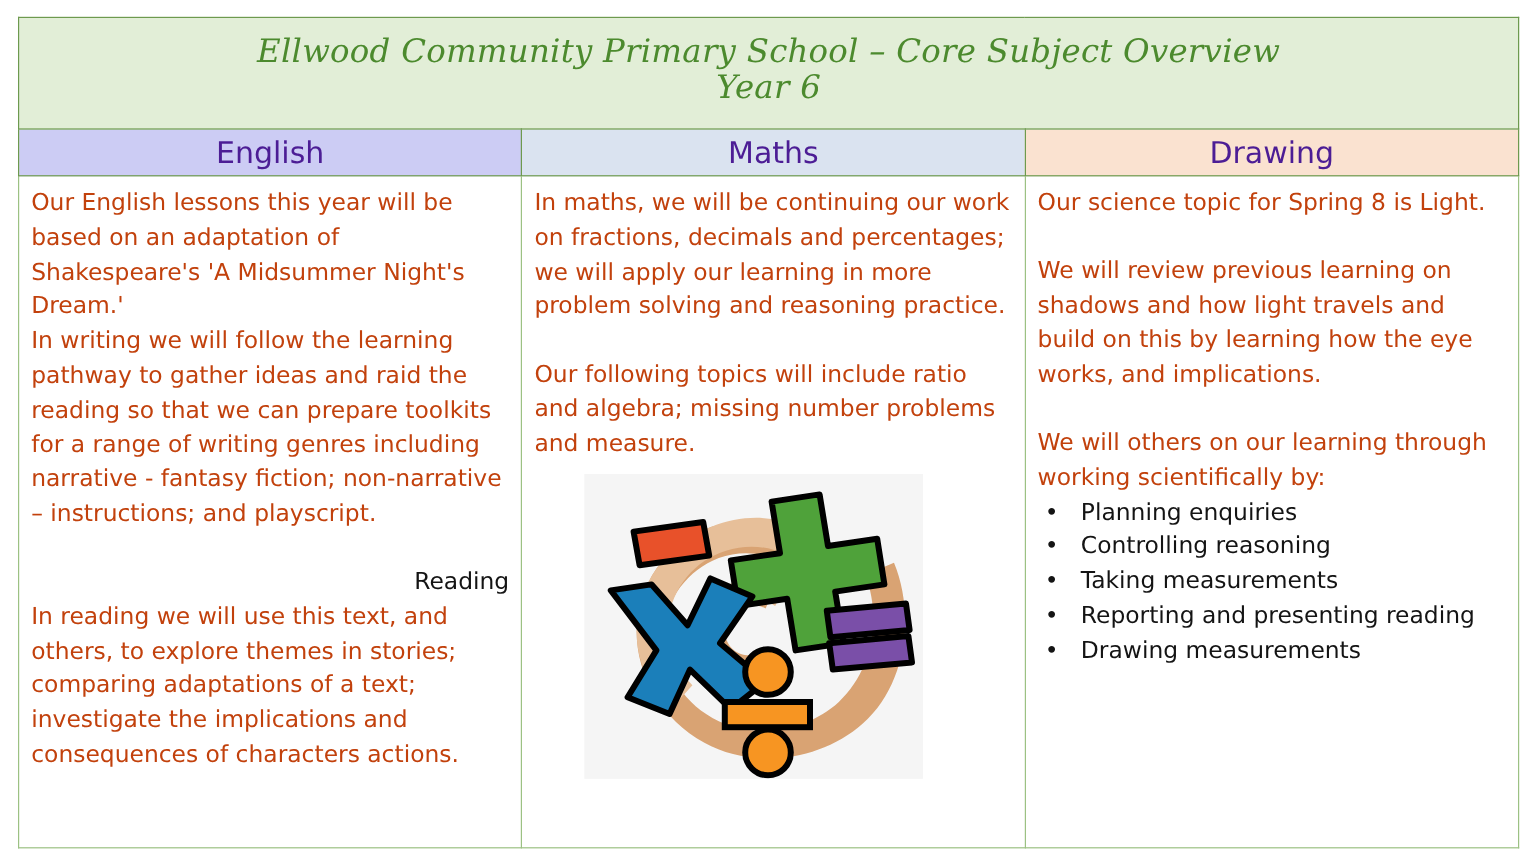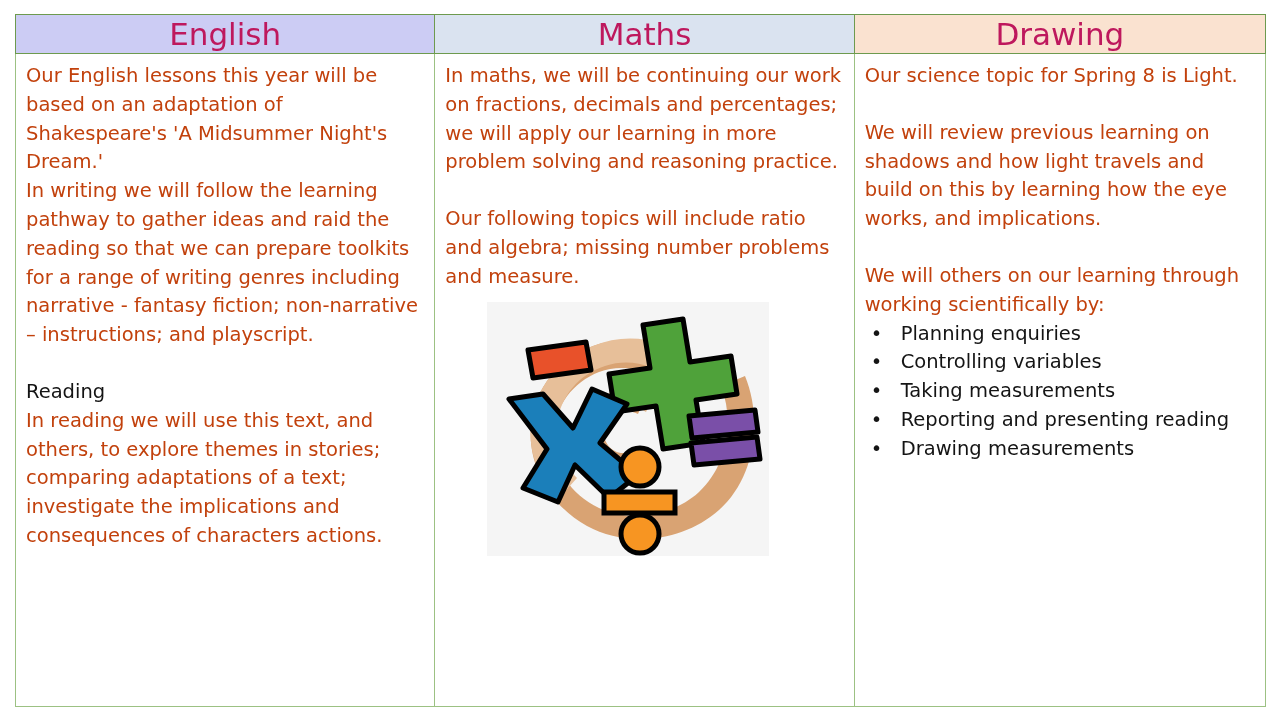--- a/index.html
+++ b/index.html
@@ -54,23 +54,23 @@
   .banner-title { font-size: 27px; }
   .banner-subtitle { font-size: 27px; }
 
   
   .subject-head {
     height: 39px;
     text-align: center;
     vertical-align: middle;
     border: 1px solid #6d9a4e;
     font-family: "DejaVu Sans", sans-serif;
-    font-size: 31px;
+    font-size: 25px;
     font-weight: 400;
-    color: #be185d;
+    color: #4c1d95;
     padding: 0;
   }
   .head-english { background: #ccccf4; }
   .head-maths   { background: #dae3f0; margin-left: 33px; }
   .head-science { background: #fae2d0; }
 
   
   .subject-body {
     vertical-align: top;
     border: 1px solid #9cc183;
@@ -91,21 +91,21 @@
     word-wrap: break-word;
   }
   .body-text + .body-text { margin-top: 0; }
   .para-gap { height: 28px; }
 
   .section-subhead {
     font-family: "DejaVu Sans", sans-serif;
     font-size: 19.5px;
     line-height: 28.8px;
     color: #141414;
-    text-align: left;
+    text-align: right;
     margin: 0;
   }
 
   
   .bullet-list {
     list-style: none;
     margin: 0;
     padding: 0;
   }
   .bullet-item {
@@ -141,20 +141,26 @@
 <div class="page">
 
   <table class="overview-table">
     <colgroup>
       <col class="col-english">
       <col class="col-maths">
       <col class="col-science">
     </colgroup>
     <tbody>
 
+      <tr>
+        <td class="banner-cell" colspan="3">
+          <div class="banner-title">Ellwood Community Primary School – Core Subject Overview</div>
+          <div class="banner-subtitle">Year 6</div>
+        </td>
+      </tr>
 
       <tr>
         <td class="subject-head head-english">English</td>
         <td class="subject-head head-maths">Maths</td>
         <td class="subject-head head-science">Drawing</td>
       </tr>
 
       <tr>
 
         <td class="subject-body">
@@ -243,21 +249,21 @@
           <div class="para-gap"></div>
           <p class="body-text">We will others on our learning through working scientifically by:</p>
 
           <ul class="bullet-list">
             <li class="bullet-item">
               <span class="bullet-dot">•</span>
               <span>Planning enquiries</span>
             </li>
             <li class="bullet-item">
               <span class="bullet-dot">•</span>
-              <span>Controlling variables</span>
+              <span>Controlling reasoning</span>
             </li>
             <li class="bullet-item">
               <span class="bullet-dot">•</span>
               <span>Taking measurements</span>
             </li>
             <li class="bullet-item">
               <span class="bullet-dot">•</span>
               <span>Reporting and presenting reading</span>
             </li>
             <li class="bullet-item">

